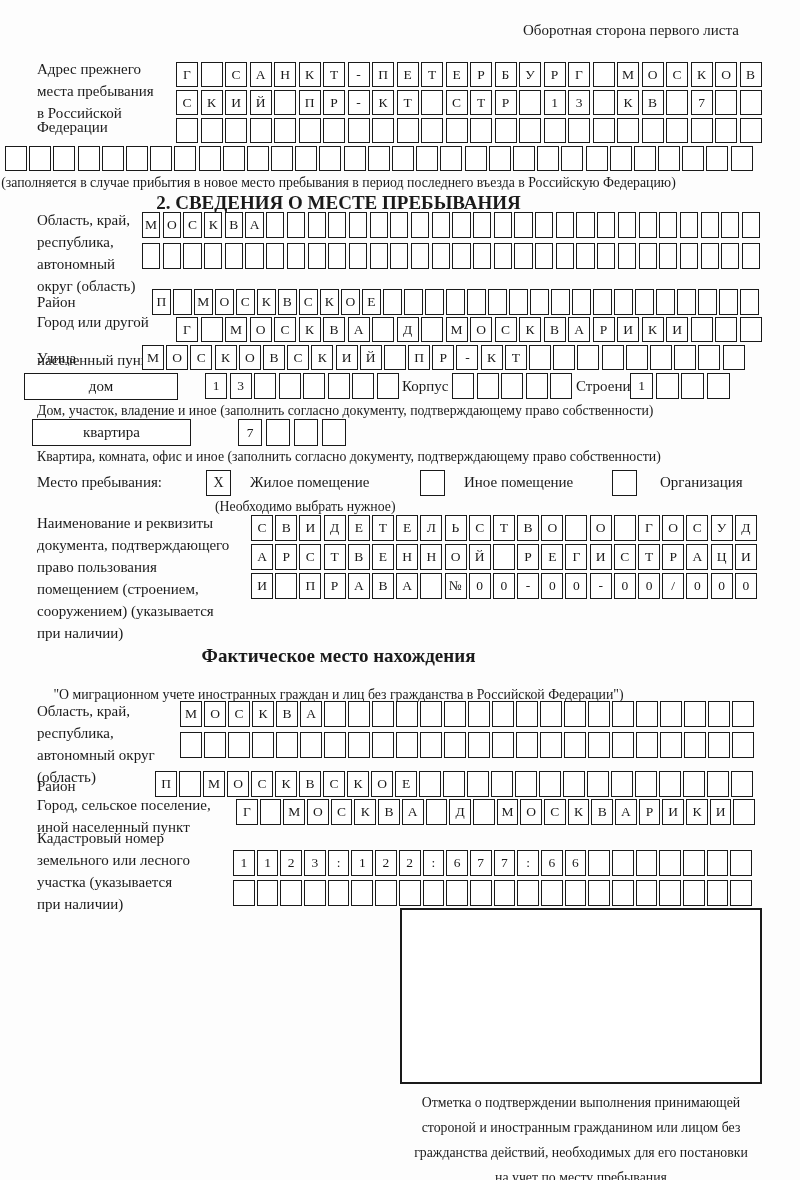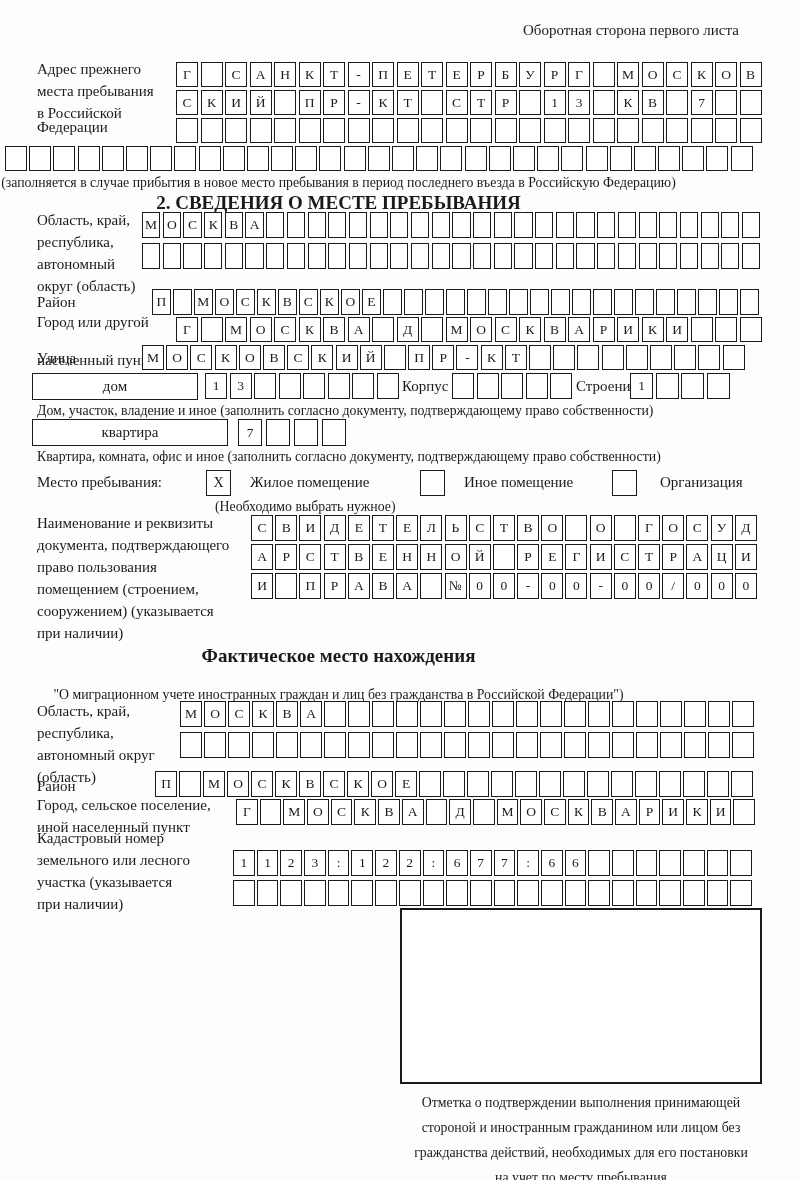--- a/index.html
+++ b/index.html
@@ -301,21 +301,21 @@
       <span class="cell"></span>
       <span class="cell"></span>
       <span class="cell"></span>
       <span class="cell"></span>
       <span class="cell"></span>
       <span class="cell"></span>
       <span class="cell"></span>
       <span class="cell"></span>
     </div>
 
-  <div class="abs fieldbox" style="top:373px;left:32px;width:166px;height:27px;">дом</div>
+  <div class="abs fieldbox" style="top:373px;left:24px;width:154px;height:27px;">дом</div>
   <div class="abs row" style="top:373px;left:205px;--cw:22px;--ch:26px;">
       <span class="cell">1</span>
       <span class="cell">3</span>
       <span class="cell"></span>
       <span class="cell"></span>
       <span class="cell"></span>
       <span class="cell"></span>
       <span class="cell"></span>
       <span class="cell"></span>
     </div>
@@ -329,21 +329,21 @@
     </div>
   <div class="abs lbl" style="top:378px;left:576px;">Строение</div>
   <div class="abs row" style="top:373px;left:630px;--cw:23px;--ch:26px;">
       <span class="cell">1</span>
       <span class="cell"></span>
       <span class="cell"></span>
       <span class="cell"></span>
     </div>
   <div class="abs cap" style="top:403px;left:37px;">Дом, участок, владение и иное (заполнить согласно документу, подтверждающему право собственности)</div>
 
-  <div class="abs fieldbox" style="top:419px;left:32px;width:196px;height:27px;">квартира</div>
+  <div class="abs fieldbox" style="top:419px;left:32px;width:159px;height:27px;">квартира</div>
   <div class="abs row" style="top:419px;left:238px;--cw:24px;--ch:27px;--gap:4px;">
       <span class="cell">7</span>
       <span class="cell"></span>
       <span class="cell"></span>
       <span class="cell"></span>
     </div>
   <div class="abs cap" style="top:449px;left:37px;">Квартира, комната, офис и иное (заполнить согласно документу, подтверждающему право собственности)</div>
 
   <div class="abs lbl" style="top:474px;left:37px;">Место пребывания:</div>
   <div class="abs chk" style="top:470px;left:206px;">X</div>

